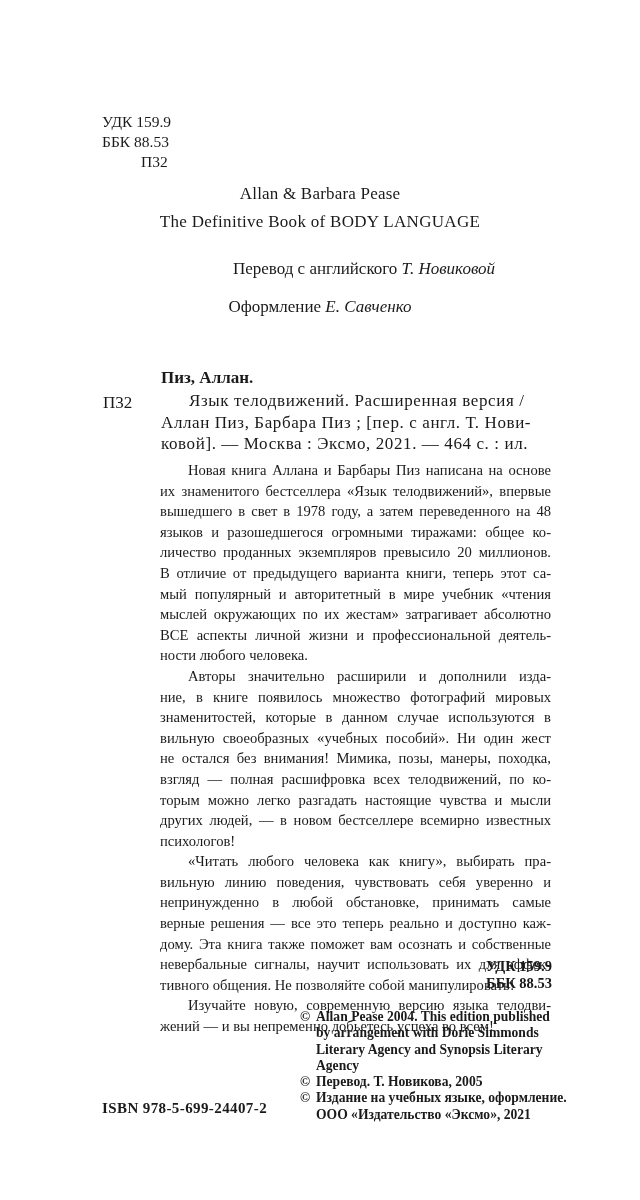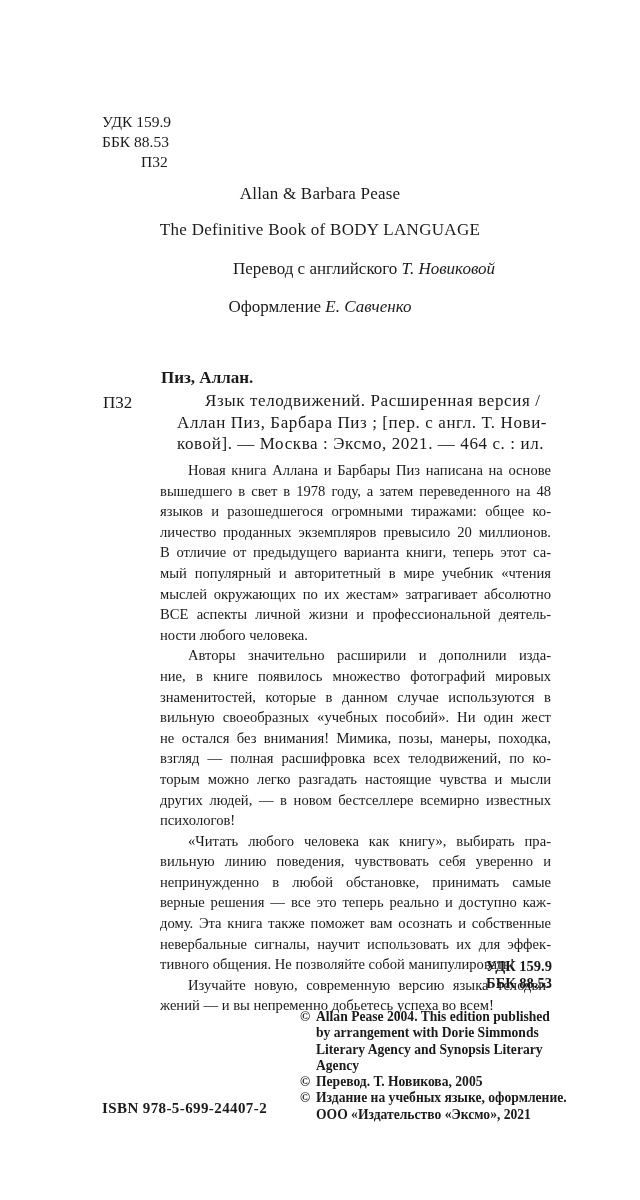--- a/index.html
+++ b/index.html
@@ -6,29 +6,29 @@
   body {
     width: 640px; height: 1200px; position: relative; overflow: hidden;
     font-family: "Liberation Serif", "DejaVu Serif", serif;
     color: #1a1a1a;
   }
   .abs { position: absolute; }
   .codes { left: 102px; top: 112px; font-size: 15.5px; line-height: 20px; }
   .codes .p32 { padding-left: 39px; }
   .center { left: 0; width: 640px; text-align: center; }
   .authors-en { top: 184px; font-size: 17px; letter-spacing: 0.2px; }
-  .title-en { top: 220px; font-size: 17px; letter-spacing: 0.3px; }
+  .title-en { top: 212px; font-size: 17px; letter-spacing: 0.3px; }
   .translation { top: 259px; font-size: 17px; padding-left: 44px; }
   .design { top: 297px; font-size: 17px; }
   i { font-style: italic; }
 
   .cat-author { left: 161px; top: 368px; font-size: 17px; font-weight: bold; }
   .cat-code { left: 103px; top: 393px; font-size: 17px; }
   .cat-desc { left: 161px; top: 390px; width: 390px; font-size: 17px; line-height: 21.5px;
-    text-align: justify; text-align-last: left; letter-spacing: 0.6px; margin-left: 16px; }
+    text-align: justify; text-align-last: left; letter-spacing: 0.6px; }
   .cat-desc .line { display: block; white-space: nowrap; }
   .cat-desc .indent { padding-left: 28px; }
 
   .annot { left: 160px; top: 460px; width: 391px; font-size: 14.6px; line-height: 20.6px; }
   .annot .line { display: block; white-space: nowrap; text-align: justify; text-align-last: justify; }
   .annot .line.last { text-align-last: left; }
   .annot .indent { text-indent: 28px; }
 
   .idx-right { right: 88px; top: 958px; font-size: 14.5px; font-weight: bold; line-height: 17px; text-align: right; }
 
@@ -62,20 +62,21 @@
 <div class="abs cat-code">П32</div>
 <div class="abs cat-desc">
   <span class="line indent">Язык телодвижений. Расширенная версия /</span>
   <span class="line">Аллан Пиз, Барбара Пиз ; [пер. с англ. Т. Нови-</span>
   <span class="line">ковой]. — Москва : Эксмо, 2021. — 464 с. : ил.</span>
 </div>
 
 <div class="abs annot">
     <div>
       <span class="line indent">Новая книга Аллана и Барбары Пиз написана на основе</span>
+      <span class="line">их знаменитого бестселлера «Язык телодвижений», впервые</span>
       <span class="line">вышедшего в свет в 1978 году, а затем переведенного на 48</span>
       <span class="line">языков и разошедшегося огромными тиражами: общее ко-</span>
       <span class="line">личество проданных экземпляров превысило 20 миллионов.</span>
       <span class="line">В отличие от предыдущего варианта книги, теперь этот са-</span>
       <span class="line">мый популярный и авторитетный в мире учебник «чтения</span>
       <span class="line">мыслей окружающих по их жестам» затрагивает абсолютно</span>
       <span class="line">ВСЕ аспекты личной жизни и профессиональной деятель-</span>
       <span class="line last">ности любого человека.</span>
     </div>
     <div>

